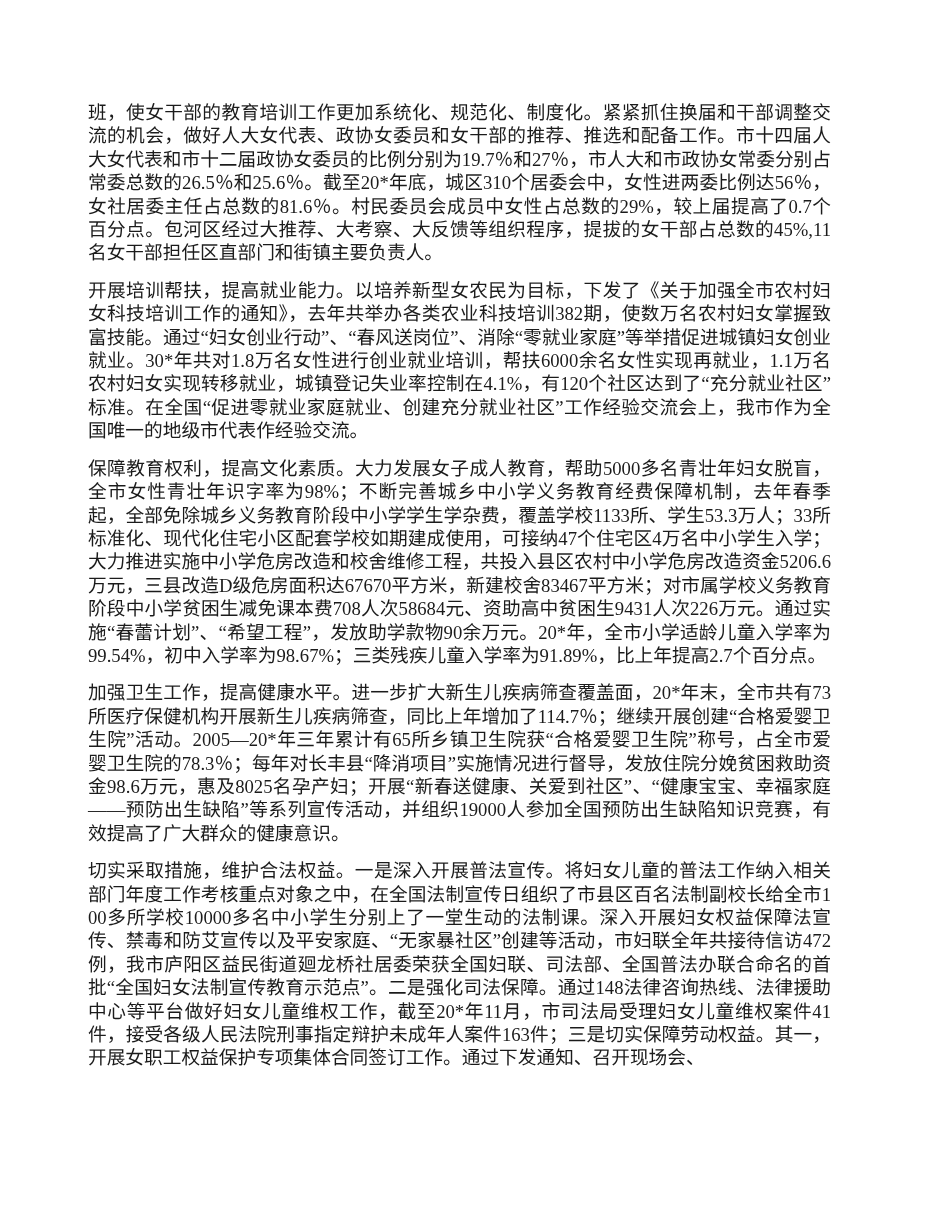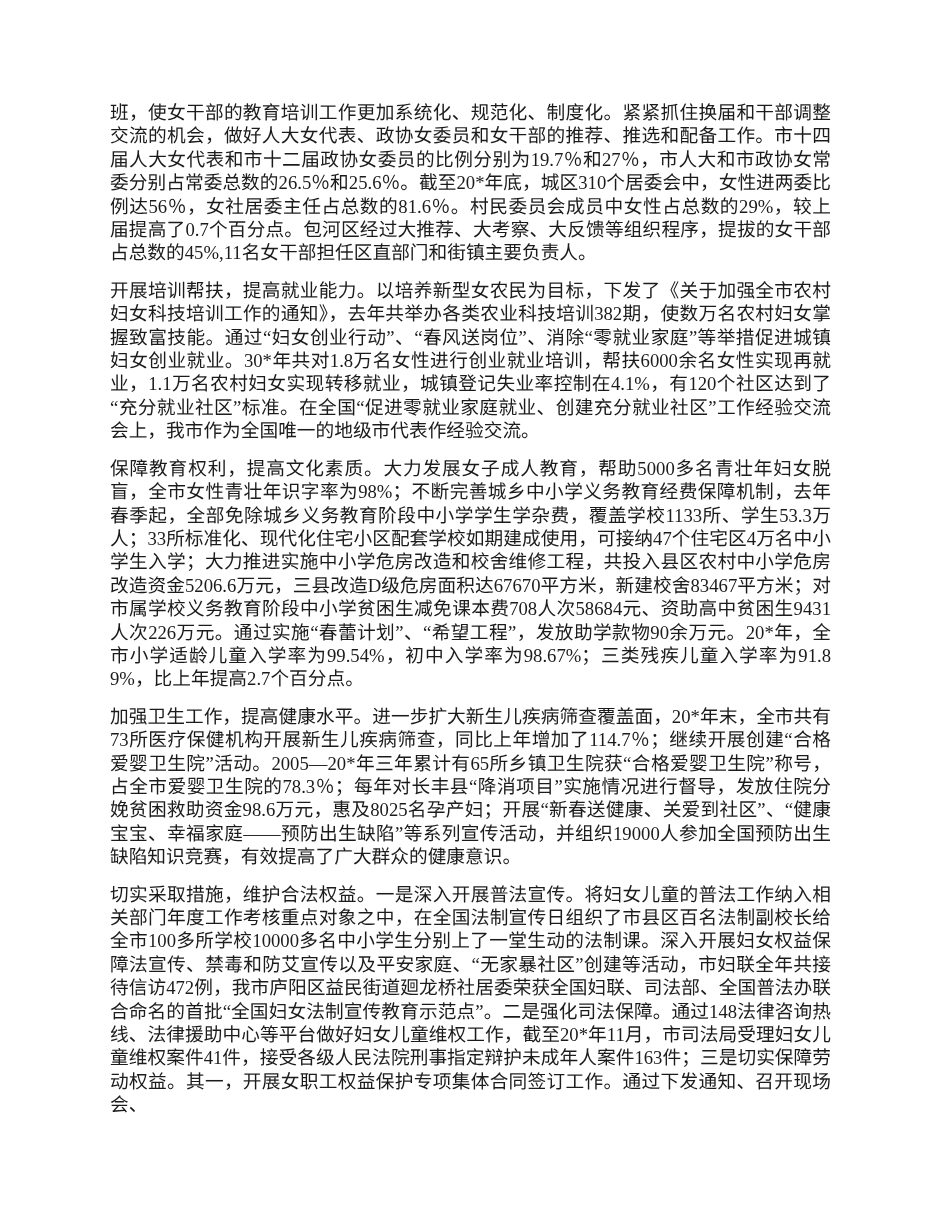--- a/index.html
+++ b/index.html
@@ -10,21 +10,21 @@
   body {
     width: 950px;
     height: 1230px;
     overflow: hidden;
   }
   .doc-page {
     box-sizing: border-box;
     width: 939px;
     height: 1230px;
     background: #ffffff;
-    padding: 101px 108px 0 110px;
+    padding: 101px 108px 0 88px;
     border-radius: 14px;
   }
   .doc-page p.body-paragraph {
     margin: 0 0 14px 0;
     padding: 0;
     font-family: "Liberation Serif", "DejaVu Serif", serif;
     font-size: 18.7px;
     line-height: 23.4px;
     color: #1b1b1b;
     text-align: justify;

